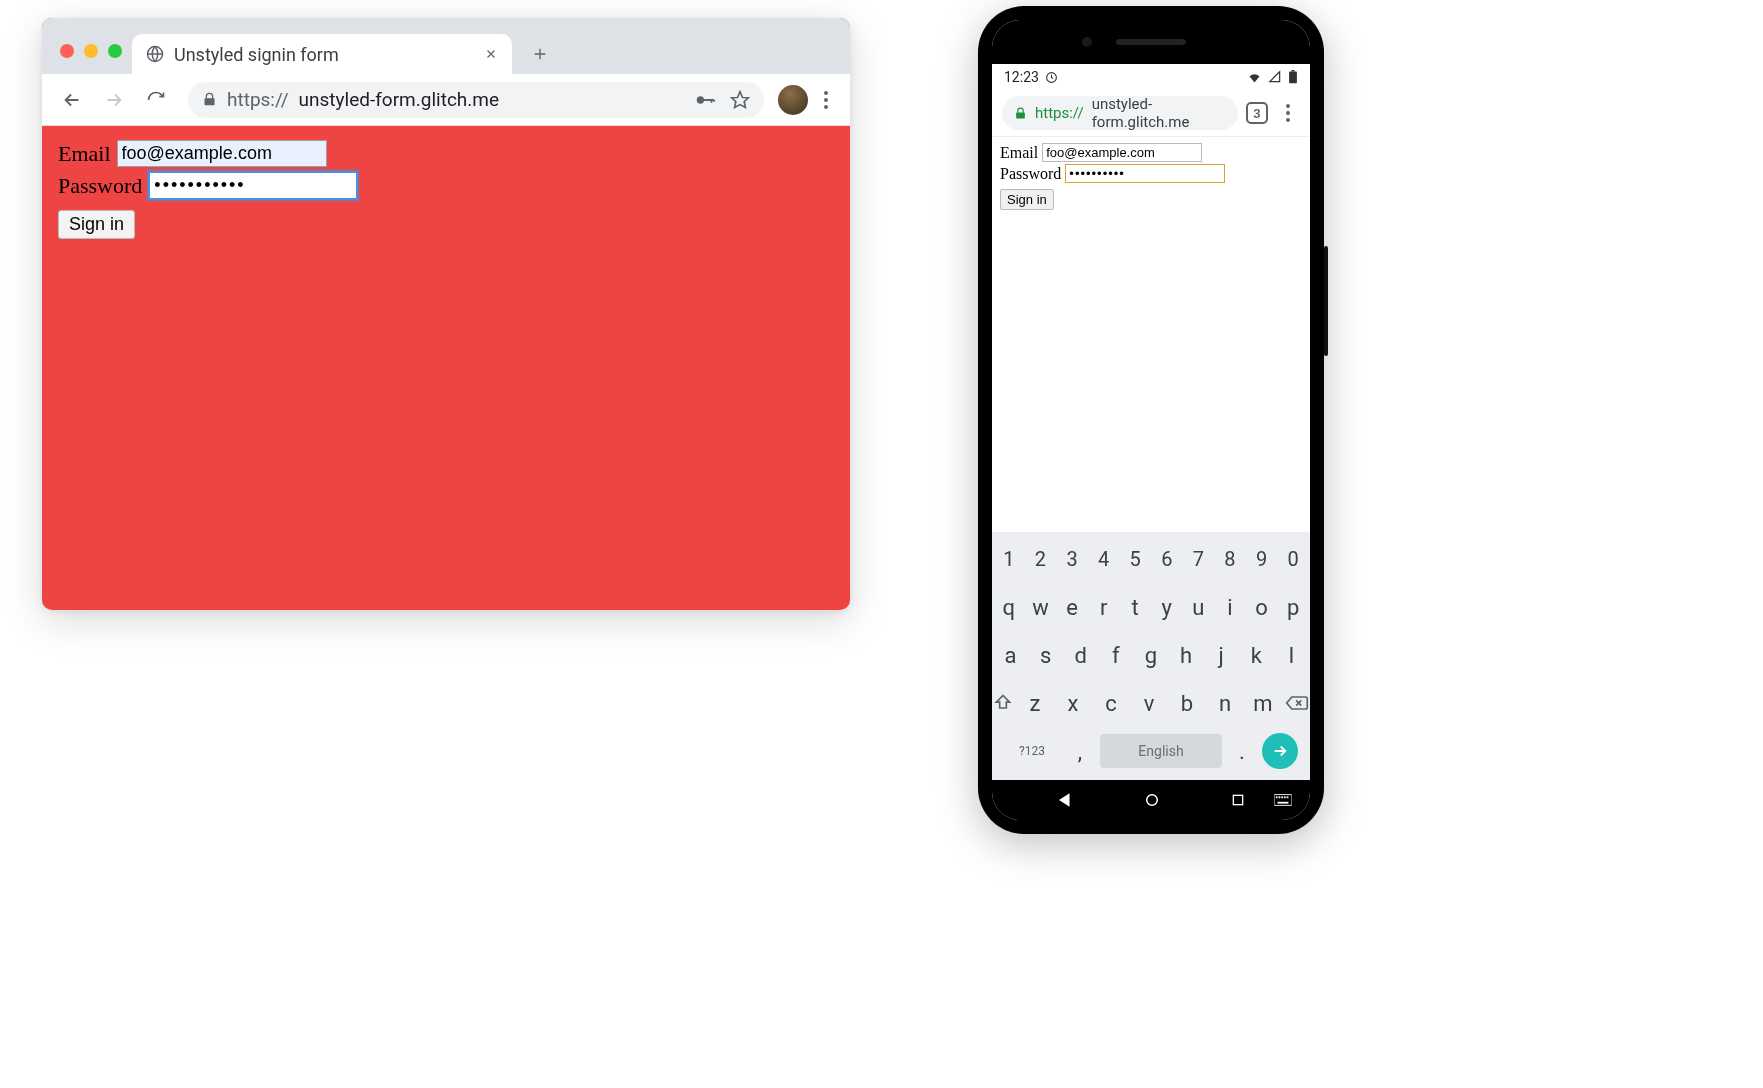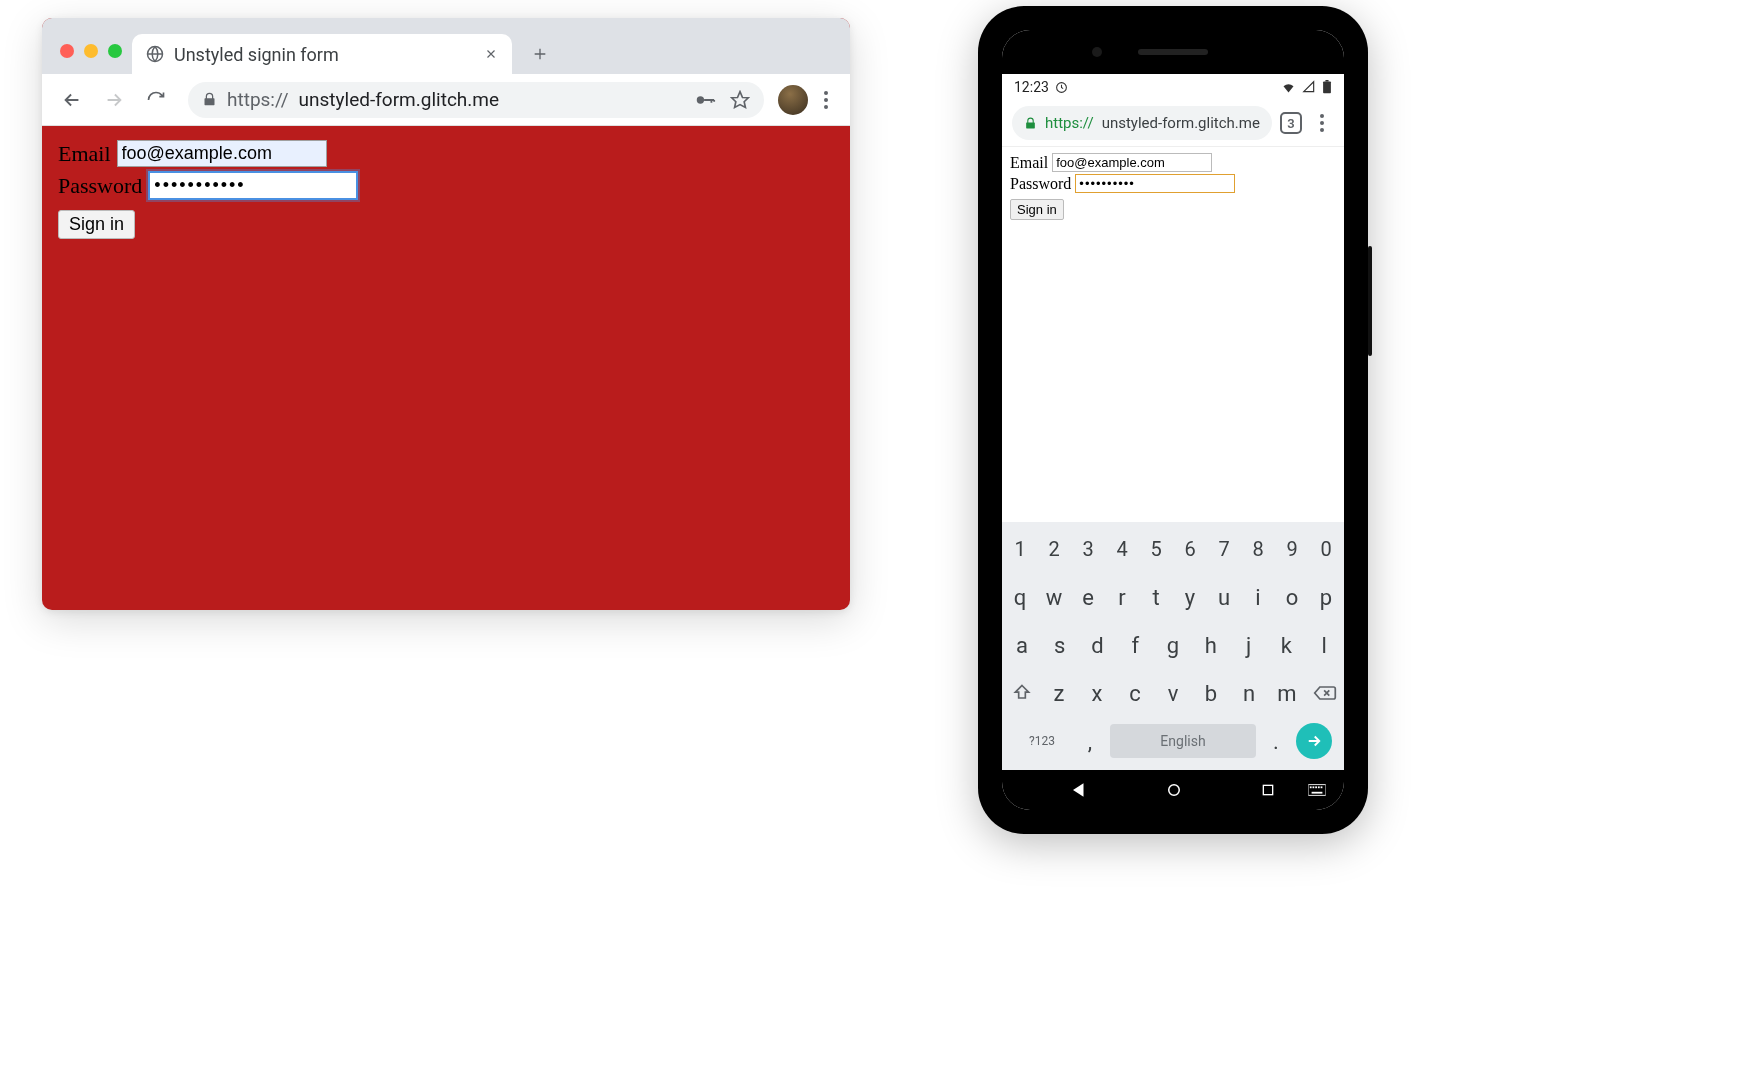--- a/index.html
+++ b/index.html
@@ -11,21 +11,21 @@
       position: relative;
     }
 
     
     .desktop-window {
       position: absolute;
       left: 42px;
       top: 18px;
       width: 808px;
       height: 592px;
-      background: #b91c1c;
+      background: #ef4444;
       border-radius: 10px;
       box-shadow: 0 10px 40px rgba(0,0,0,0.15), 0 2px 8px rgba(0,0,0,0.08);
       overflow: hidden;
     }
     .tab-strip {
       height: 56px;
       background: #dee1e6;
       display: flex;
       align-items: flex-end;
       padding-left: 14px;
@@ -156,25 +156,25 @@
       background: #f3f3f3;
       border-radius: 3px;
       margin-top: 6px;
     }
 
     
     .phone {
       position: absolute;
       left: 978px;
       top: 6px;
-      width: 390px;
+      width: 346px;
       height: 828px;
       background: #000;
       border-radius: 46px;
-      padding: 24px;
+      padding: 14px;
       box-shadow: 0 10px 40px rgba(0,0,0,0.25);
     }
     .phone-side-btn {
       position: absolute;
       right: -4px;
       top: 240px;
       width: 4px;
       height: 110px;
       background: #111;
       border-radius: 2px;

